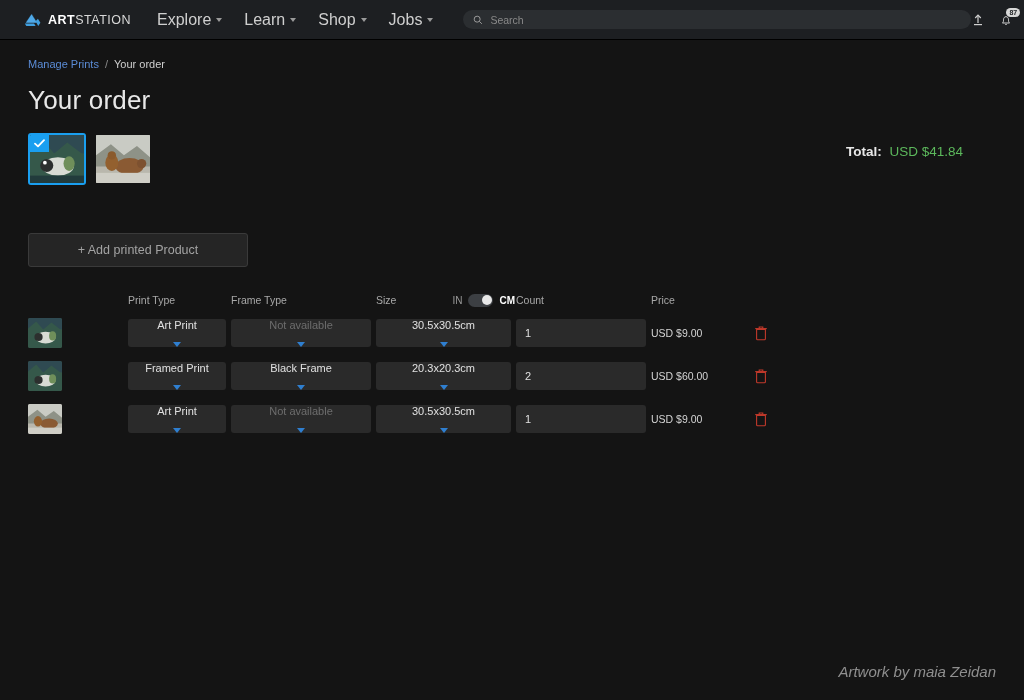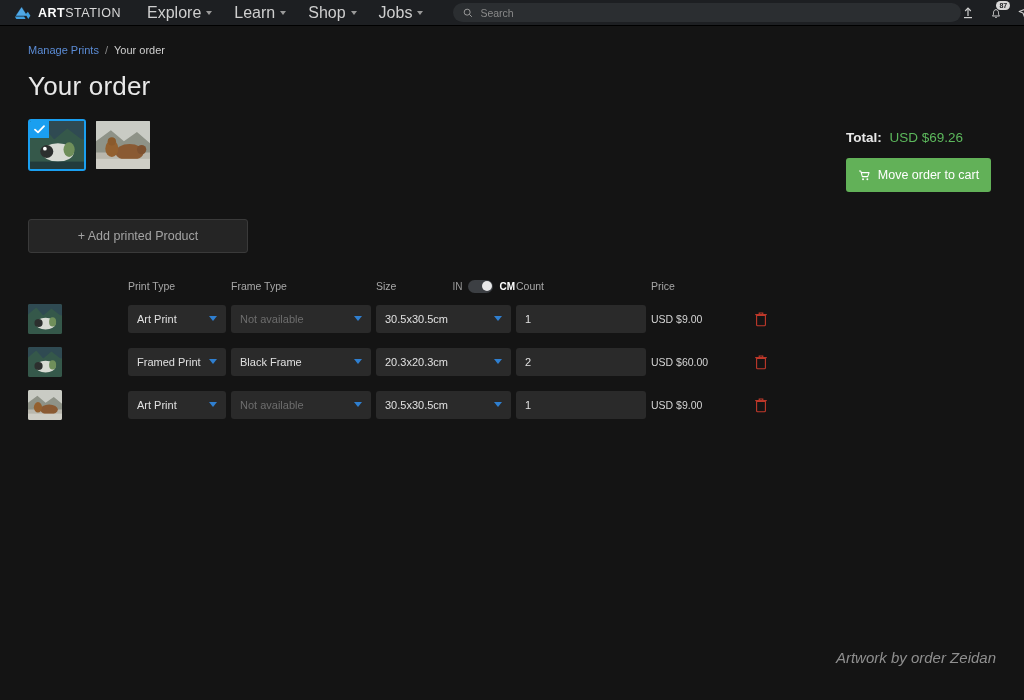--- a/index.html
+++ b/index.html
@@ -6,25 +6,25 @@
   html, body {
     width: 1024px; height: 700px;
     background: #141414;
     font-family: "Liberation Sans", sans-serif;
     color: #d4d4d4;
     overflow: hidden;
   }
 
   
   .header {
-    height: 26px;
+    height: 40px;
     background: #1d1f22;
     display: flex;
     align-items: center;
-    padding: 0 10px 0 14px;
+    padding: 0 10px 0 24px;
     border-bottom: 1px solid #000;
   }
   .logo-wrap { display: flex; align-items: center; gap: 7px; margin-right: 26px; }
   .logo-mark { width: 17px; height: 14px; display: block; }
   .logo-text { font-size: 12.5px; letter-spacing: .5px; color: #fff; }
   .logo-text b { font-weight: 700; }
   .logo-text span { font-weight: 400; color: #d8d8d8; }
 
   .nav { display: flex; align-items: center; gap: 22px; }
   .nav-item {
@@ -141,21 +141,21 @@
     width: 10px; height: 10px; border-radius: 50%; background: #e8e8e8;
   }
 
   .trow { display: flex; align-items: center; height: 43px; }
   .row-thumb { width: 34px; height: 30px; border-radius: 2px; overflow: hidden; }
   .row-thumb svg { width: 100%; height: 100%; display: block; }
 
   .select {
     height: 28px; background: #2a2a2a; border: none; border-radius: 3px;
     display: flex; align-items: center; justify-content: space-between;
-    padding: 0 9px; font-size: 11px; color: #e0e0e0; cursor: pointer;
+    padding: 0 9px; font-size: 11px; color: #e0e0e0; cursor: pointer; flex-direction: column;
   }
   .select.disabled { color: #6d6d6d; cursor: default; }
   .sel-caret {
     width: 0; height: 0;
     border-left: 4px solid transparent;
     border-right: 4px solid transparent;
     border-top: 5px solid #2f7fd0;
   }
   .count-input {
     height: 28px; width: 100%; background: #2a2a2a; border: none; border-radius: 3px;
@@ -280,30 +280,22 @@
         <ellipse cx="17" cy="30" rx="7" ry="9" fill="#93602f"></ellipse>
         <circle cx="17" cy="22" r="4.5" fill="#8a5a2c"></circle>
         <rect y="41" width="58" height="11" fill="#cfcec6"></rect>
       </svg>
     </div>
   </div>
 
   <div class="total-panel">
     <div class="total-line">
       <span class="total-label">Total:</span>
-      <span class="total-value">USD $69.26</span>
-    </div>
-    <button class="cart-btn">
-      <svg width="13" height="13" viewBox="0 0 15 15">
-        <path d="M1.2 2.4 h2 l1.8 6.4 h6.2 l1.6 -4.6 H4.1" fill="none" stroke="#fff" stroke-width="1.2" stroke-linejoin="round"></path>
-        <circle cx="5.8" cy="11.8" r="1.1" fill="#fff"></circle>
-        <circle cx="10.8" cy="11.8" r="1.1" fill="#fff"></circle>
-      </svg>
-      <span>Move order to cart</span>
-    </button>
+      <span class="total-value">USD $41.84</span>
+    </div>
   </div>
 
   <button class="add-btn">
     <span>+ Add printed Product</span>
   </button>
 
   <div class="order-table">
 
     <div class="thead">
       <div class="col-thumb"></div>
@@ -457,14 +449,14 @@
             <path d="M2.6 4.4 h8.8 v9.4 a1 1 0 0 1 -1 1 h-6.8 a1 1 0 0 1 -1 -1 z" fill="none" stroke="#c0392b" stroke-width="1.1"></path>
             <path d="M1.2 3.6 h11.6" stroke="#c0392b" stroke-width="1.1"></path>
             <path d="M5.2 3.4 v-1.4 h3.6 v1.4" fill="none" stroke="#c0392b" stroke-width="1.1"></path>
           </svg>
         </button>
       </div>
     </div>
 
   </div>
 
-  <div class="credit">Artwork by order Zeidan</div>
+  <div class="credit">Artwork by maia Zeidan</div>
 </div>
 
 </body></html>

